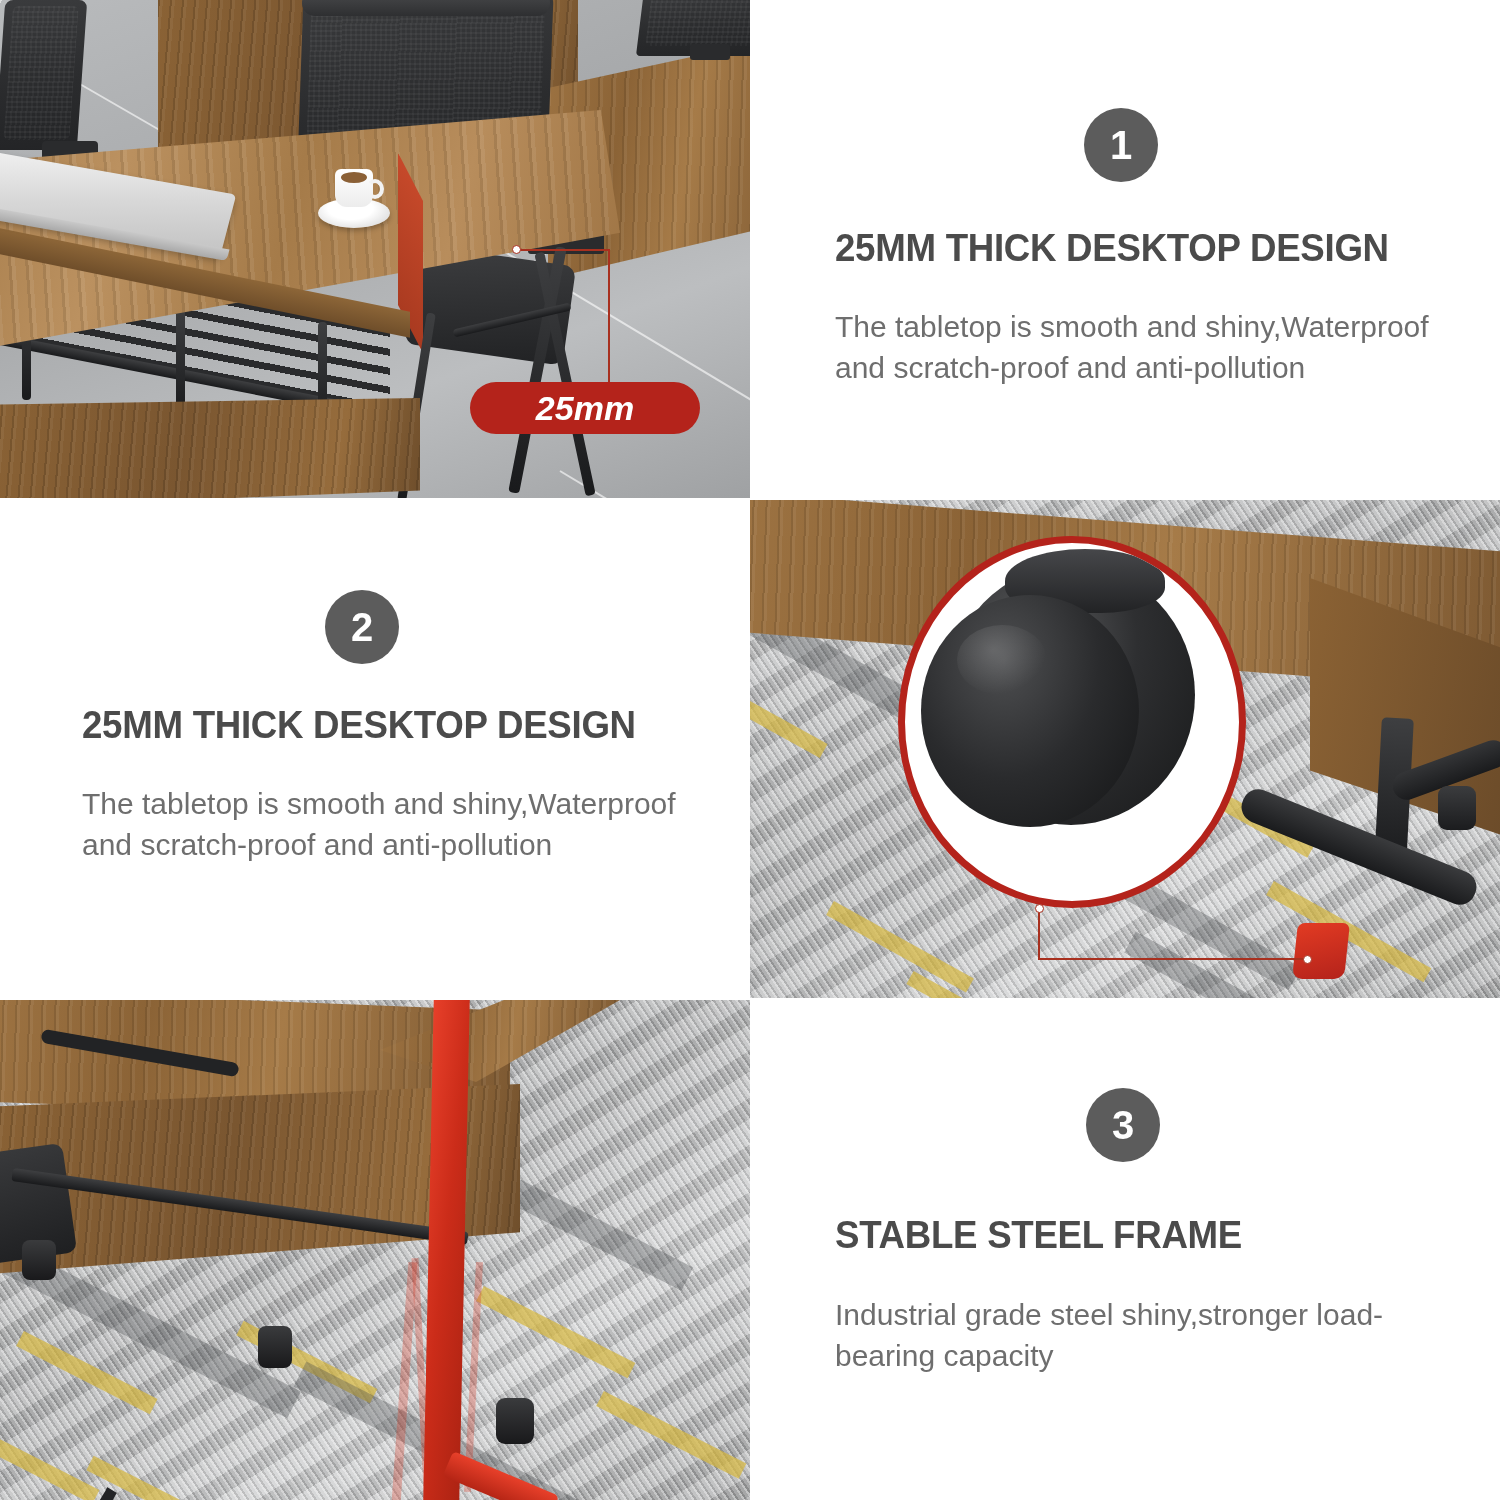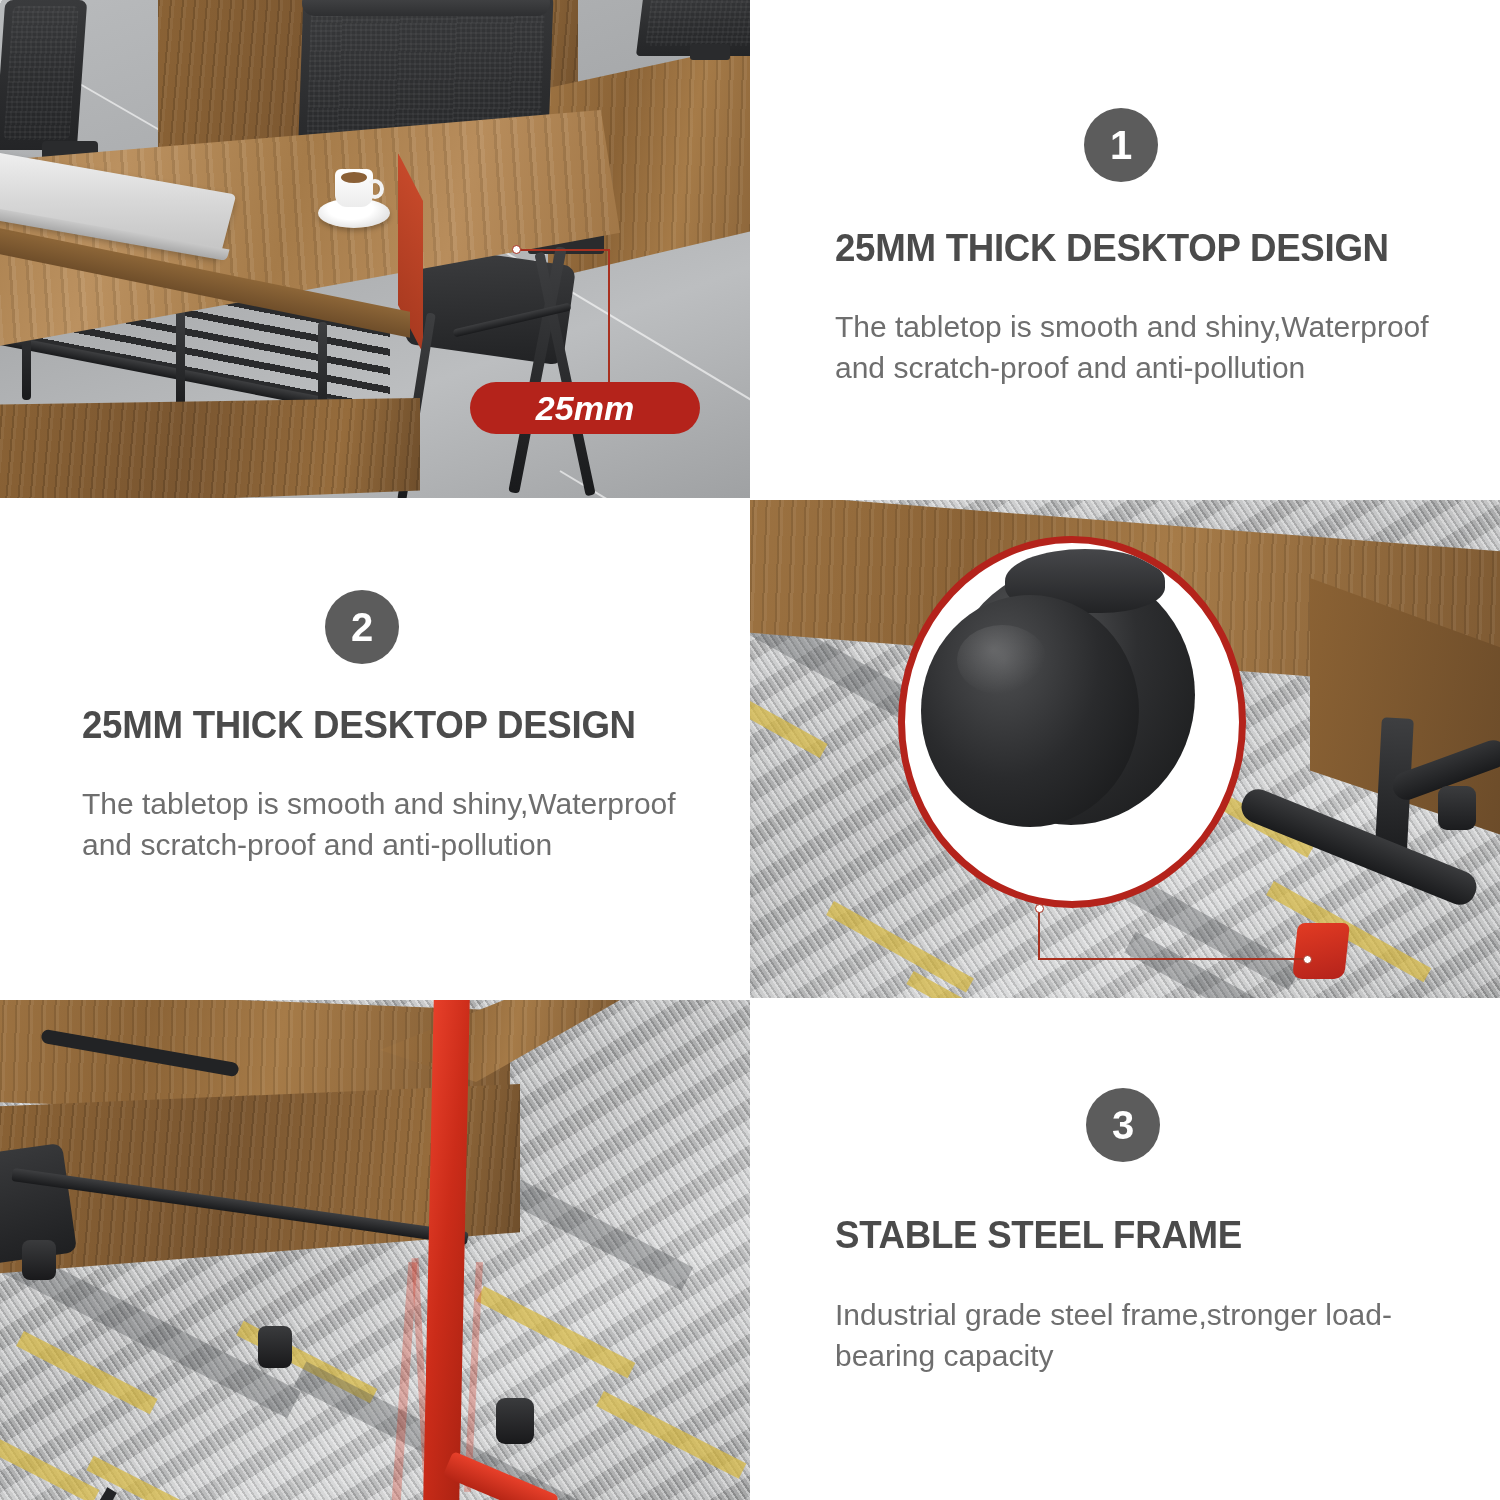--- a/index.html
+++ b/index.html
@@ -464,16 +464,16 @@
     <div class="red-leg-v" style="left:428px; top:-10px; width:36px; height:570px; transform:skewX(-1.2deg);"></div>
     <div class="red-leg-h" style="left:448px; top:450px; width:115px; height:27px; border-radius:5px; transform:rotate(23deg);"></div>
 
     <div style="position:absolute; left:350px; top:1470px; width:0; height:0;"></div>
   </div>
 
   <div class="cell cell-text r3c2"></div>
   <div class="feature p3">
     <div class="badge">3</div>
     <div class="feat-title">STABLE STEEL FRAME</div>
-    <div class="feat-body">Industrial grade steel frame,stronger load-bearing capacity</div>
+    <div class="feat-body">Industrial grade steel shiny,stronger load-bearing capacity</div>
   </div>
 
 </div>
 
 </body></html>

